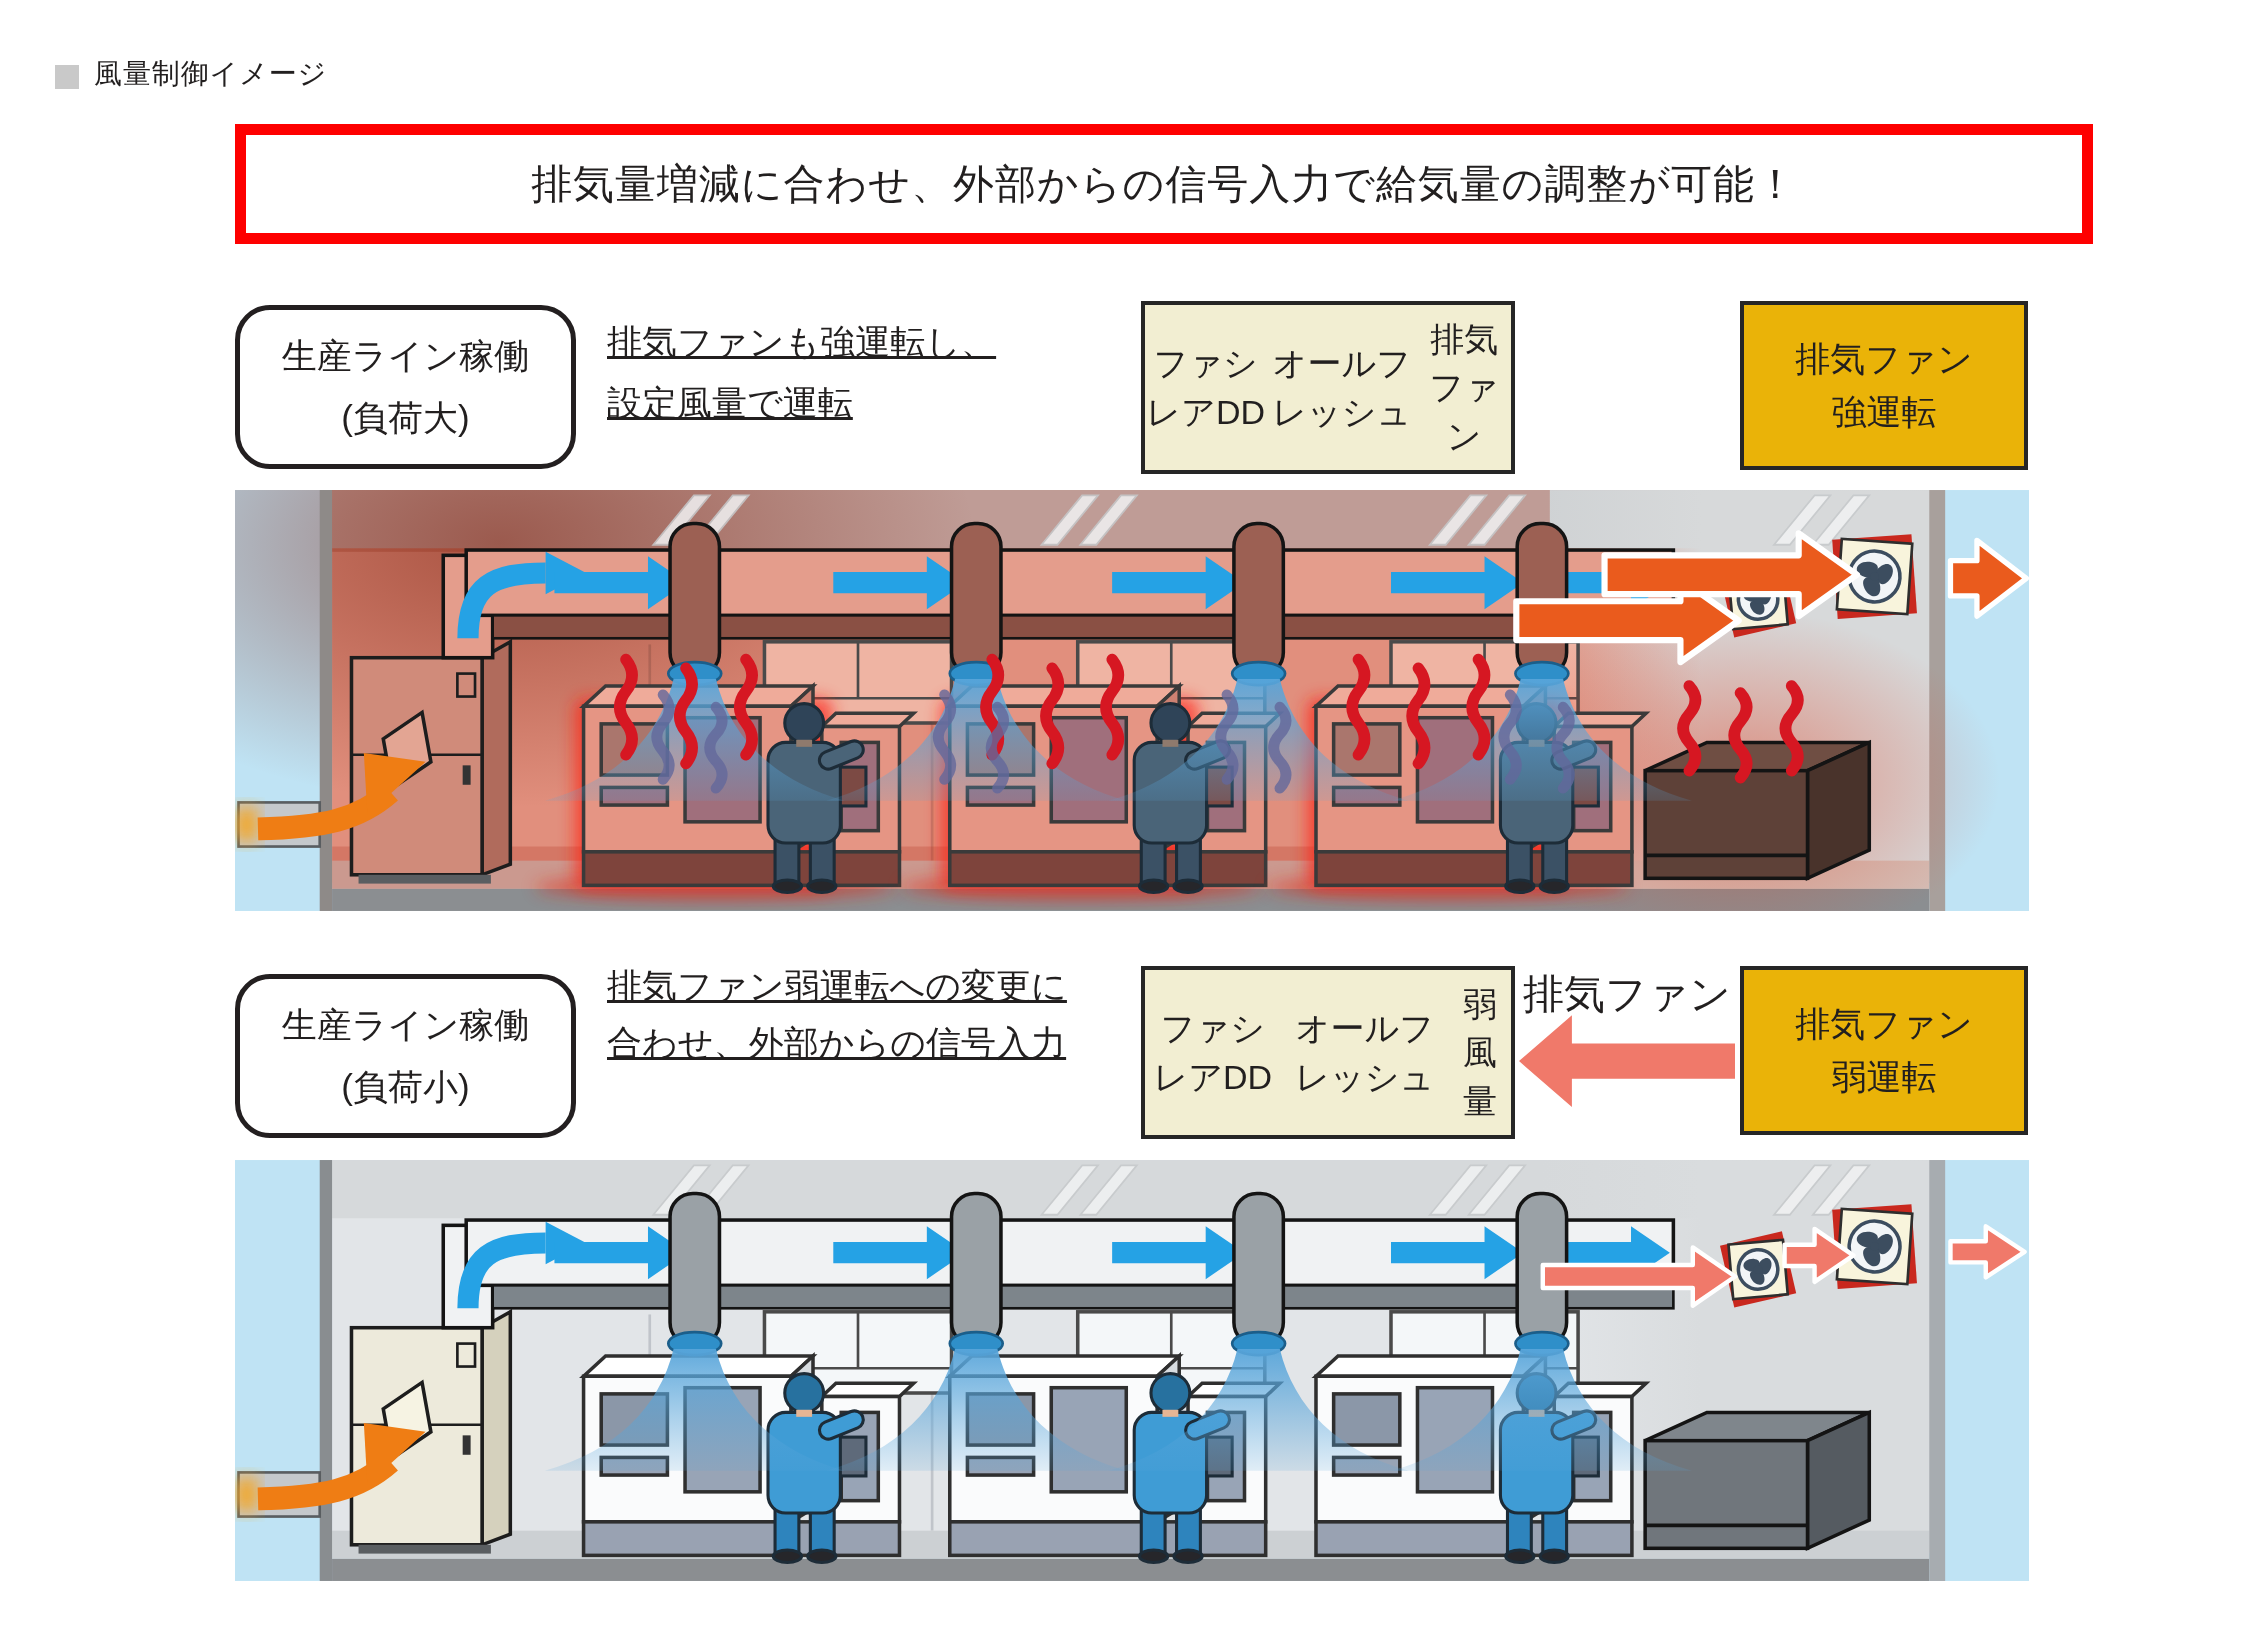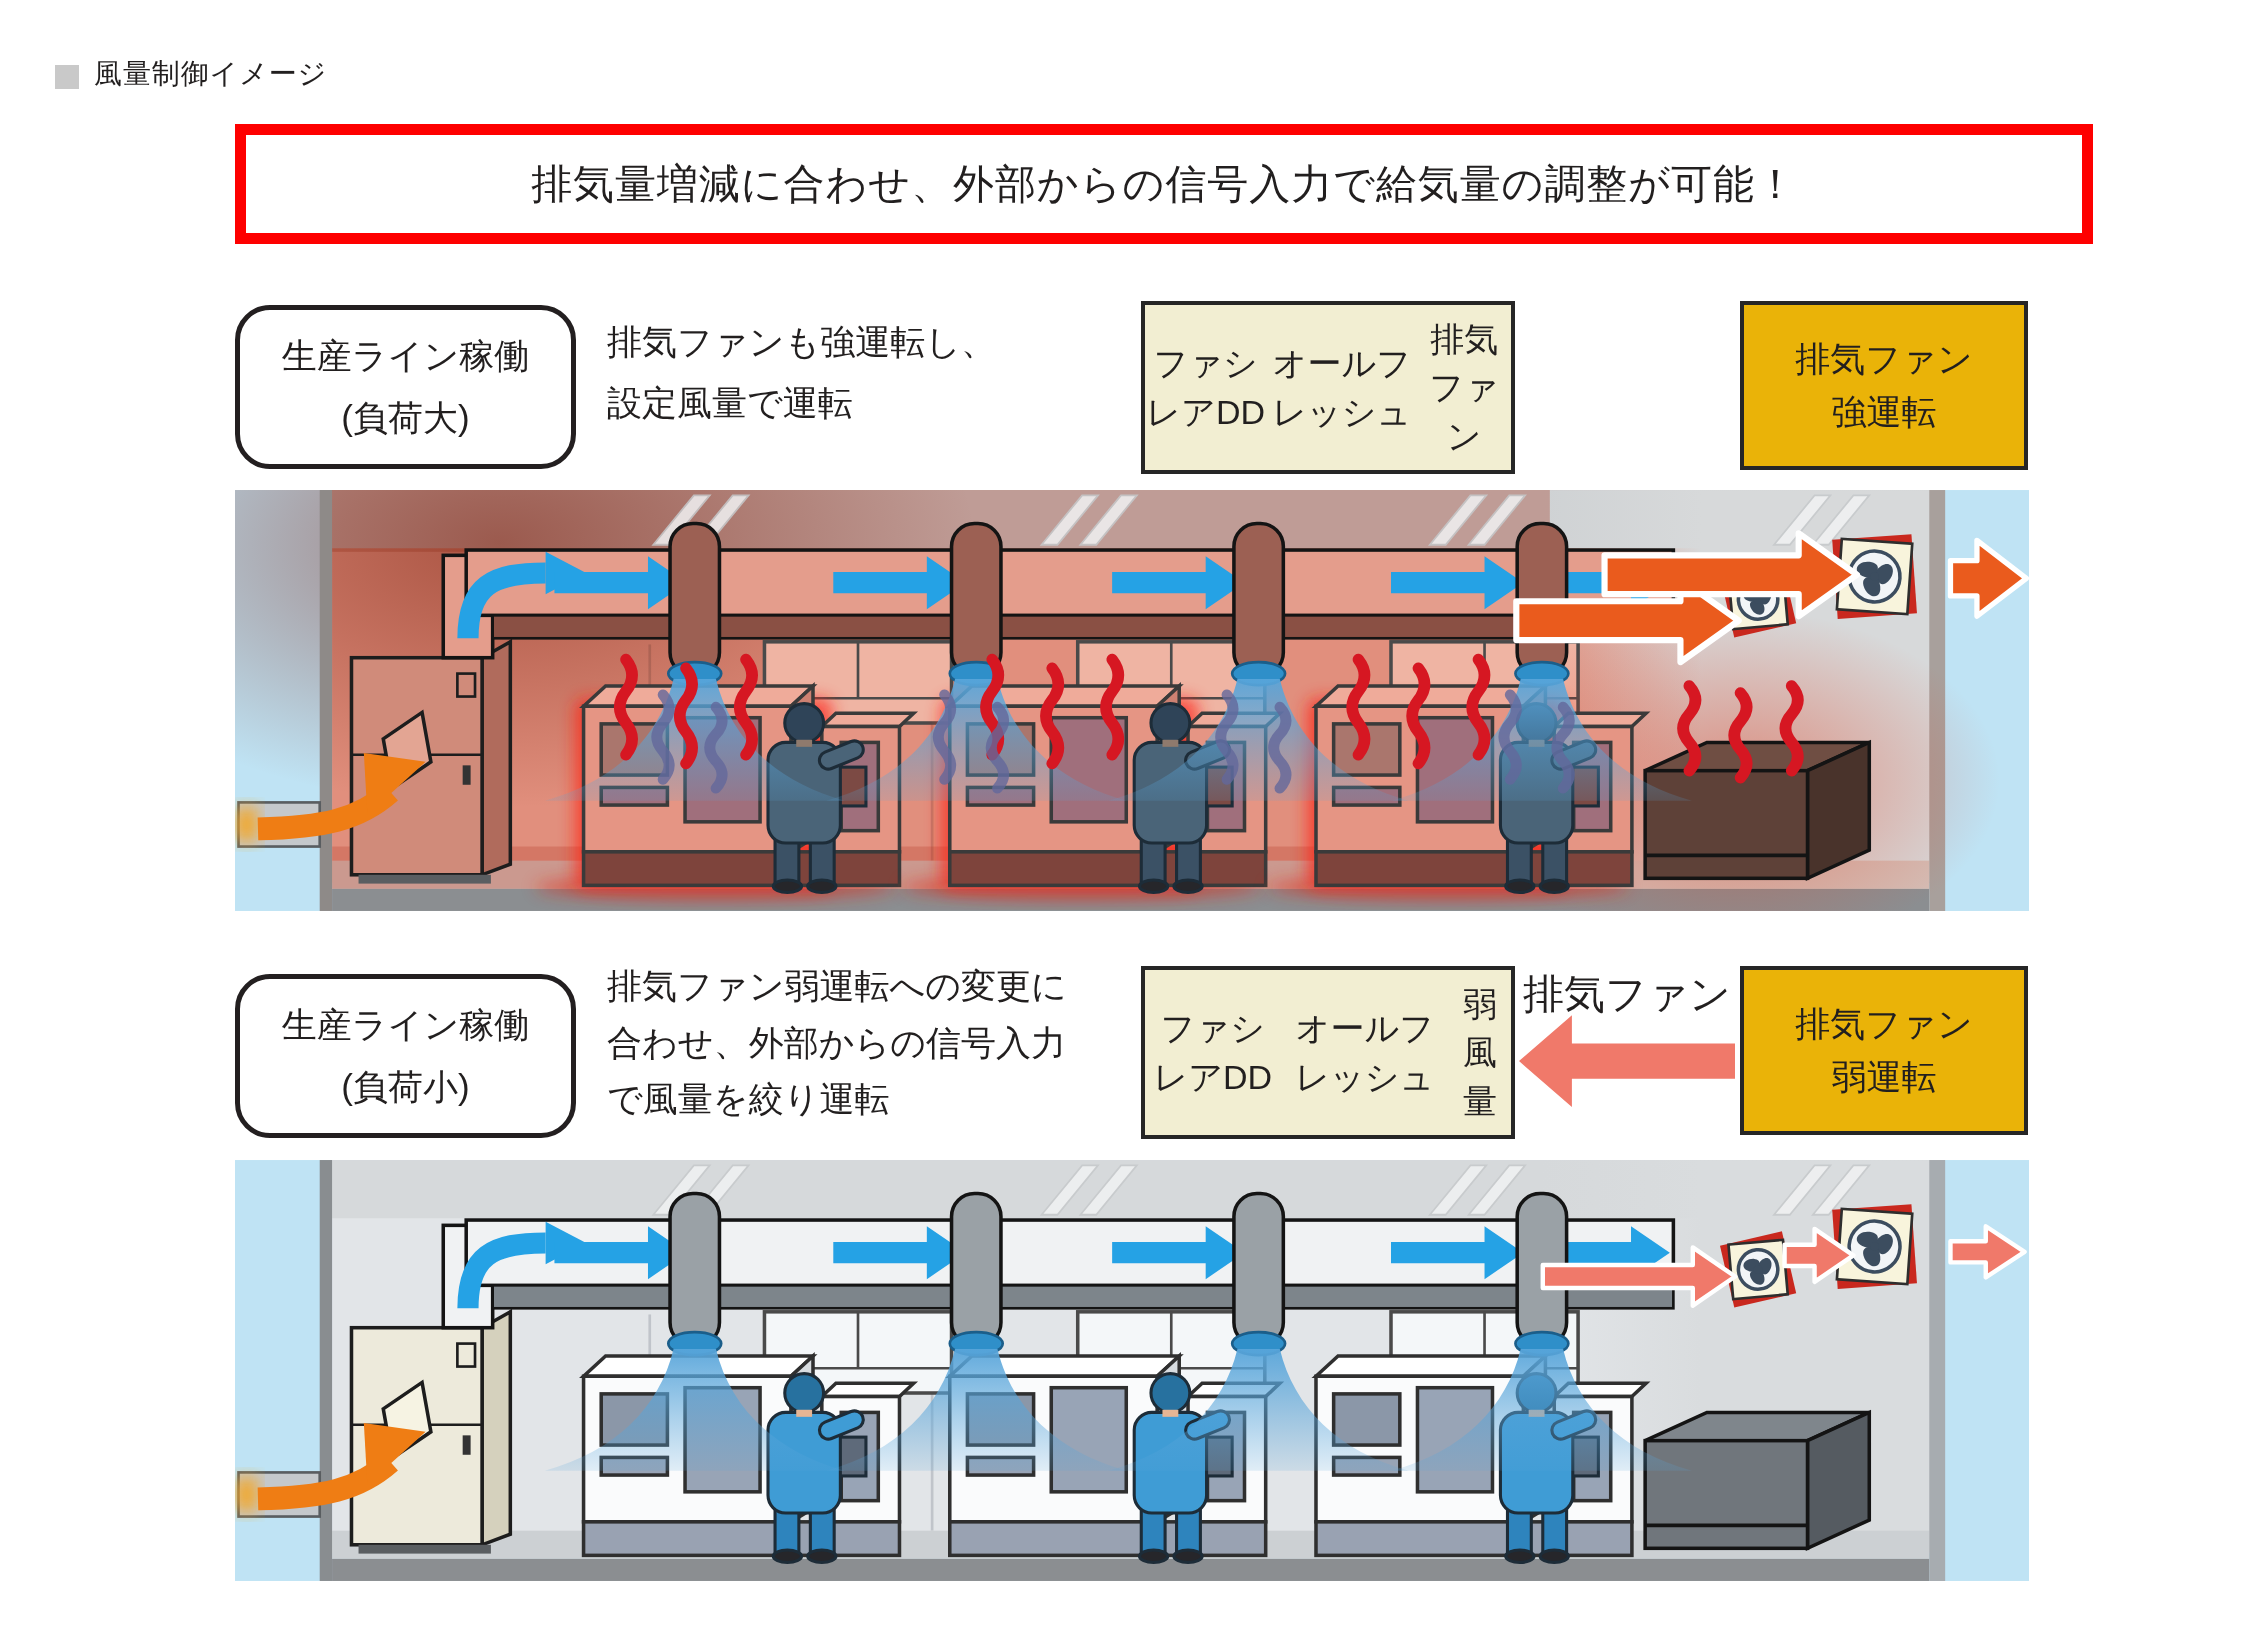--- a/index.html
+++ b/index.html
@@ -21,21 +21,21 @@
   .cond{width:341px;height:164px;border:5.3px solid #231f20;border-radius:35px;background:#fff;
         display:flex;flex-direction:column;align-items:center;justify-content:center;
         font-size:35px;line-height:1.38;text-align:center;gap:13px;}
   .cond-high{left:235px;top:305px;}
   .cond-low{left:235px;top:974px;}
 
   
   .desc{font-size:35px;line-height:1.74;white-space:nowrap;}
   .desc-high{left:607px;top:312px;}
   .desc-low{left:607px;top:958px;line-height:1.62;}
-  .desc span{display:block;}
+  .desc span{display:block;text-decoration:underline;}
 
   
   .unit{width:374px;height:173px;background:var(--box-beige,#f2eed2);
         border:4.4px solid var(--box-border,#262626);
         display:flex;flex-direction:row;align-items:center;justify-content:center;
         font-size:34px;line-height:1.42;text-align:center;}
   .unit-high{left:1141px;top:301px;}
   .unit-low{left:1141px;top:966px;}
 
   
@@ -316,21 +316,20 @@
     </g>
   </svg>
 
 <div class="abs cond cond-low">
   <span>生産ライン稼働</span>
   <span>(負荷小)</span>
 </div>
 <div class="abs desc desc-low">
   <span>排気ファン弱運転への変更に</span>
   <span>合わせ、外部からの信号入力</span>
-  <span>で風量を絞り運転</span>
 </div>
 <div class="abs unit unit-low">
   <span>ファシレアDD</span>
   <span>オールフレッシュ</span>
   <span>弱風量</span>
 </div>
 <div class="abs signal-label">排気ファン</div>
 <svg class="abs signal-arrow" viewBox="0 0 245 106">
   <polygon points="0,52 60,0 60,32 245,32 245,72 60,72 60,104" style="fill:var(--signal-arrow-salmon,#f0796a)"></polygon>
 </svg>

